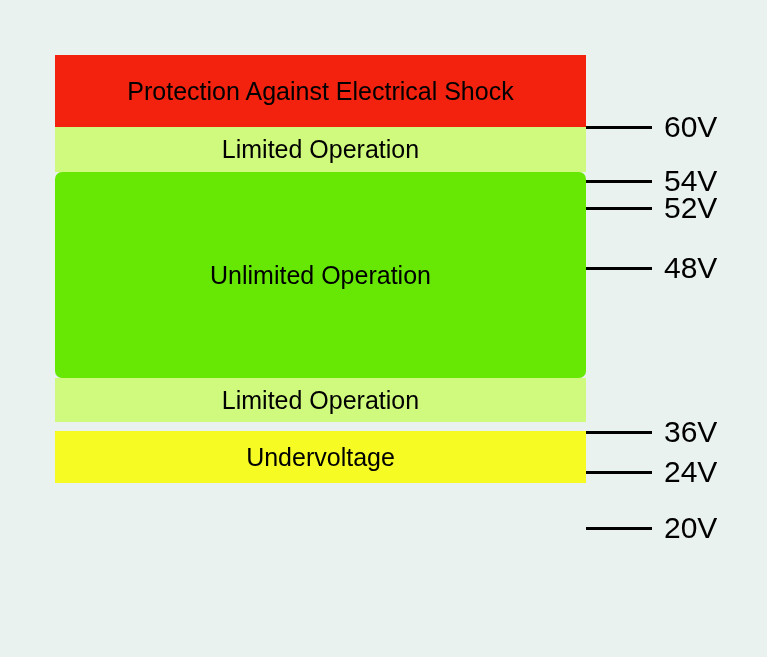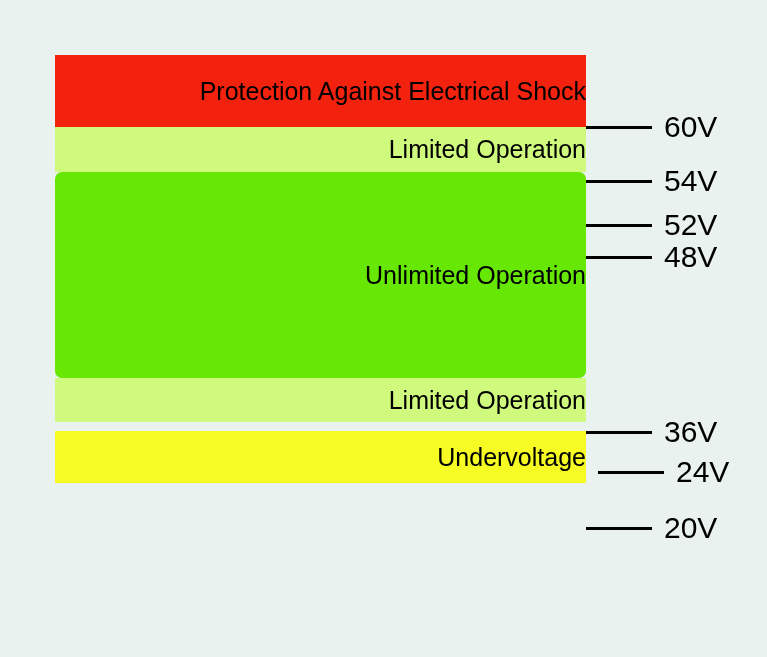--- a/index.html
+++ b/index.html
@@ -22,21 +22,21 @@
     position: absolute;
     left: 55px;
     top: 55px;
     width: 531px;
     display: flex;
     flex-direction: column;
   }
   .band {
     display: flex;
     align-items: center;
-    justify-content: flex-end;
+    justify-content: center;
   }
   .band-label {
     font-size: 25px;
     color: #000000;
     white-space: nowrap;
   }
   .ticks {
     position: absolute;
     left: 586px;
     top: 55px;
@@ -85,33 +85,33 @@
     </div>
   <div class="ticks">
       <div class="tick" style="top: 72px;">
         <span class="tick-line"></span>
         <span class="tick-label">60V</span>
       </div>
       <div class="tick" style="top: 126px;">
         <span class="tick-line"></span>
         <span class="tick-label">54V</span>
       </div>
-      <div class="tick" style="top: 170px;">
+      <div class="tick" style="top: 153px;">
         <span class="tick-line"></span>
         <span class="tick-label">52V</span>
       </div>
-      <div class="tick" style="top: 202px;">
+      <div class="tick" style="top: 213px;">
         <span class="tick-line"></span>
         <span class="tick-label">48V</span>
       </div>
       <div class="tick" style="top: 377px;">
         <span class="tick-line"></span>
         <span class="tick-label">36V</span>
       </div>
-      <div class="tick" style="top: 417px; padding-left: 12px;">
+      <div class="tick" style="top: 417px;">
         <span class="tick-line"></span>
         <span class="tick-label">24V</span>
       </div>
       <div class="tick" style="top: 473px;">
         <span class="tick-line"></span>
         <span class="tick-label">20V</span>
       </div>
     </div>
 </div>
 

